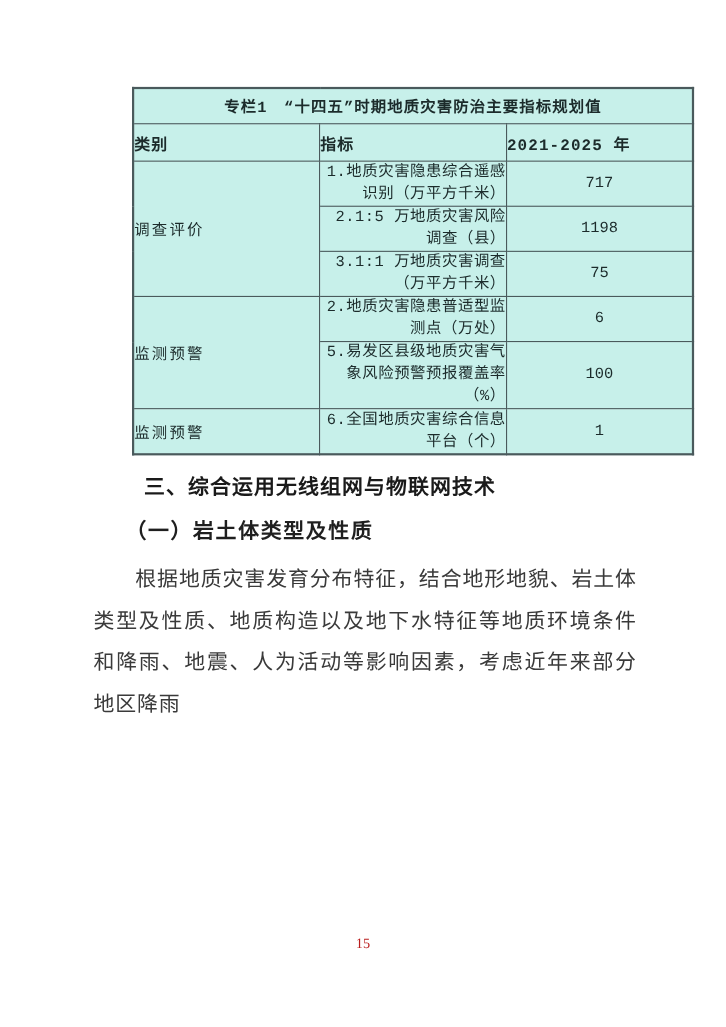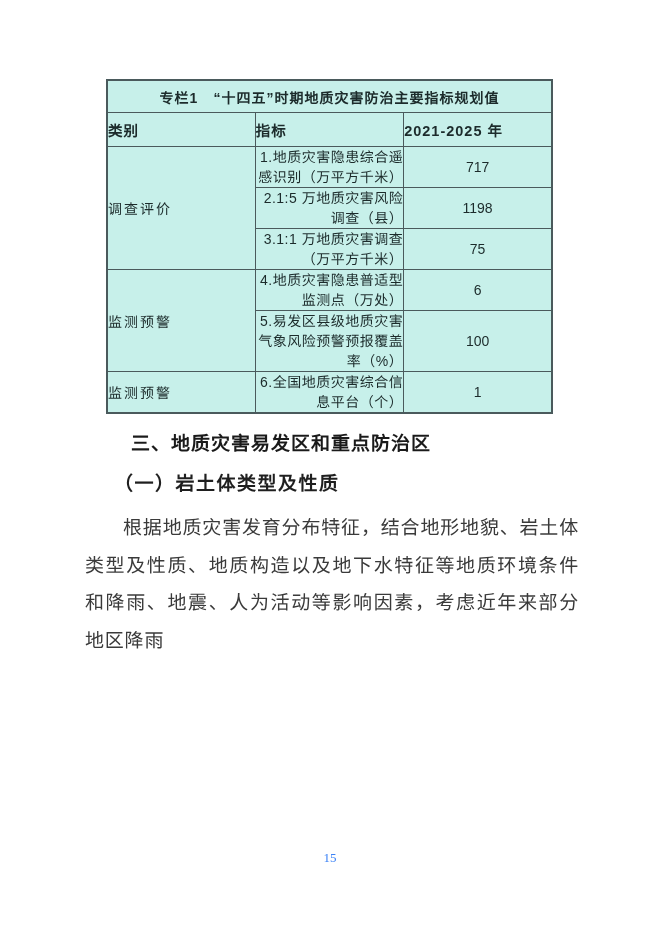--- a/index.html
+++ b/index.html
@@ -30,25 +30,25 @@
     text-align: justify;
     text-justify: inter-character;
     text-indent: 2em;
     color: #3a3a3a;
   }
   p.body-par .lead {
     font-weight: bold;
   }
   table.kpi {
     border-collapse: collapse;
-    margin: 5px 0 0 21px;
-    width: 447px;
+    margin: 5px 0 0 35px;
+    width: 511px;
     table-layout: fixed;
     border: 2px solid #4a5a5c;
-    font-family: Liberation Sans, sans-serif;
+    font-family: Liberation Mono, monospace;
   }
   table.kpi td, table.kpi th {
     border: 1px solid #4a5a5c;
     background: #c7f0ea;
     color: #1c2b2b;
     font-size: 14px;
     padding: 0;
   }
   td.tbl-title {
     background: #c9d9ef;
@@ -109,21 +109,21 @@
   p.body-par.second {
     margin-top: 10px;
   }
   .page-num {
     position: absolute;
     top: 850px;
     left: 0;
     width: 660px;
     text-align: center;
     font-size: 13px;
-    color: #3b82f6;
+    color: #b91c1c;
     font-family: "Liberation Serif", "DejaVu Serif", serif;
   }
 </style>
 </head>
 <body>
 
 <div class="page">
   <div class="content">
 
 
@@ -145,36 +145,36 @@
         <tr class="r-std">
           <td class="ind">2.1:5 万地质灾害风险调查（县）</td>
           <td class="val">1198</td>
         </tr>
         <tr class="r-std">
           <td class="ind">3.1:1 万地质灾害调查（万平方千米）</td>
           <td class="val">75</td>
         </tr>
         <tr class="r-std">
           <td class="cat" rowspan="2">监测预警</td>
-          <td class="ind">4.地质灾害隐患普适型监测点（万处）</td>
+          <td class="ind">2.地质灾害隐患普适型监测点（万处）</td>
           <td class="val">6</td>
         </tr>
         <tr class="r-tall">
           <td class="ind">5.易发区县级地质灾害气象风险预警预报覆盖率（%）</td>
           <td class="val">100</td>
         </tr>
         <tr class="r-std">
           <td class="cat">监测预警</td>
           <td class="ind">6.全国地质灾害综合信息平台（个）</td>
           <td class="val">1</td>
         </tr>
       </tbody>
     </table>
 
-    <h2 class="sec">三、地质灾害易发区和重点防治区</h2>
+    <h2 class="sec">三、综合运用无线组网与物联网技术</h2>
 
     <h3 class="subsec">（一）岩土体类型及性质</h3>
 
     <p class="body-par second">根据地质灾害发育分布特征，结合地形地貌、岩土体类型及性质、地质构造以及地下水特征等地质环境条件和降雨、地震、人为活动等影响因素，考虑近年来部分地区降雨</p>
 
   </div>
 
   <div class="page-num">15</div>
 </div>
 

